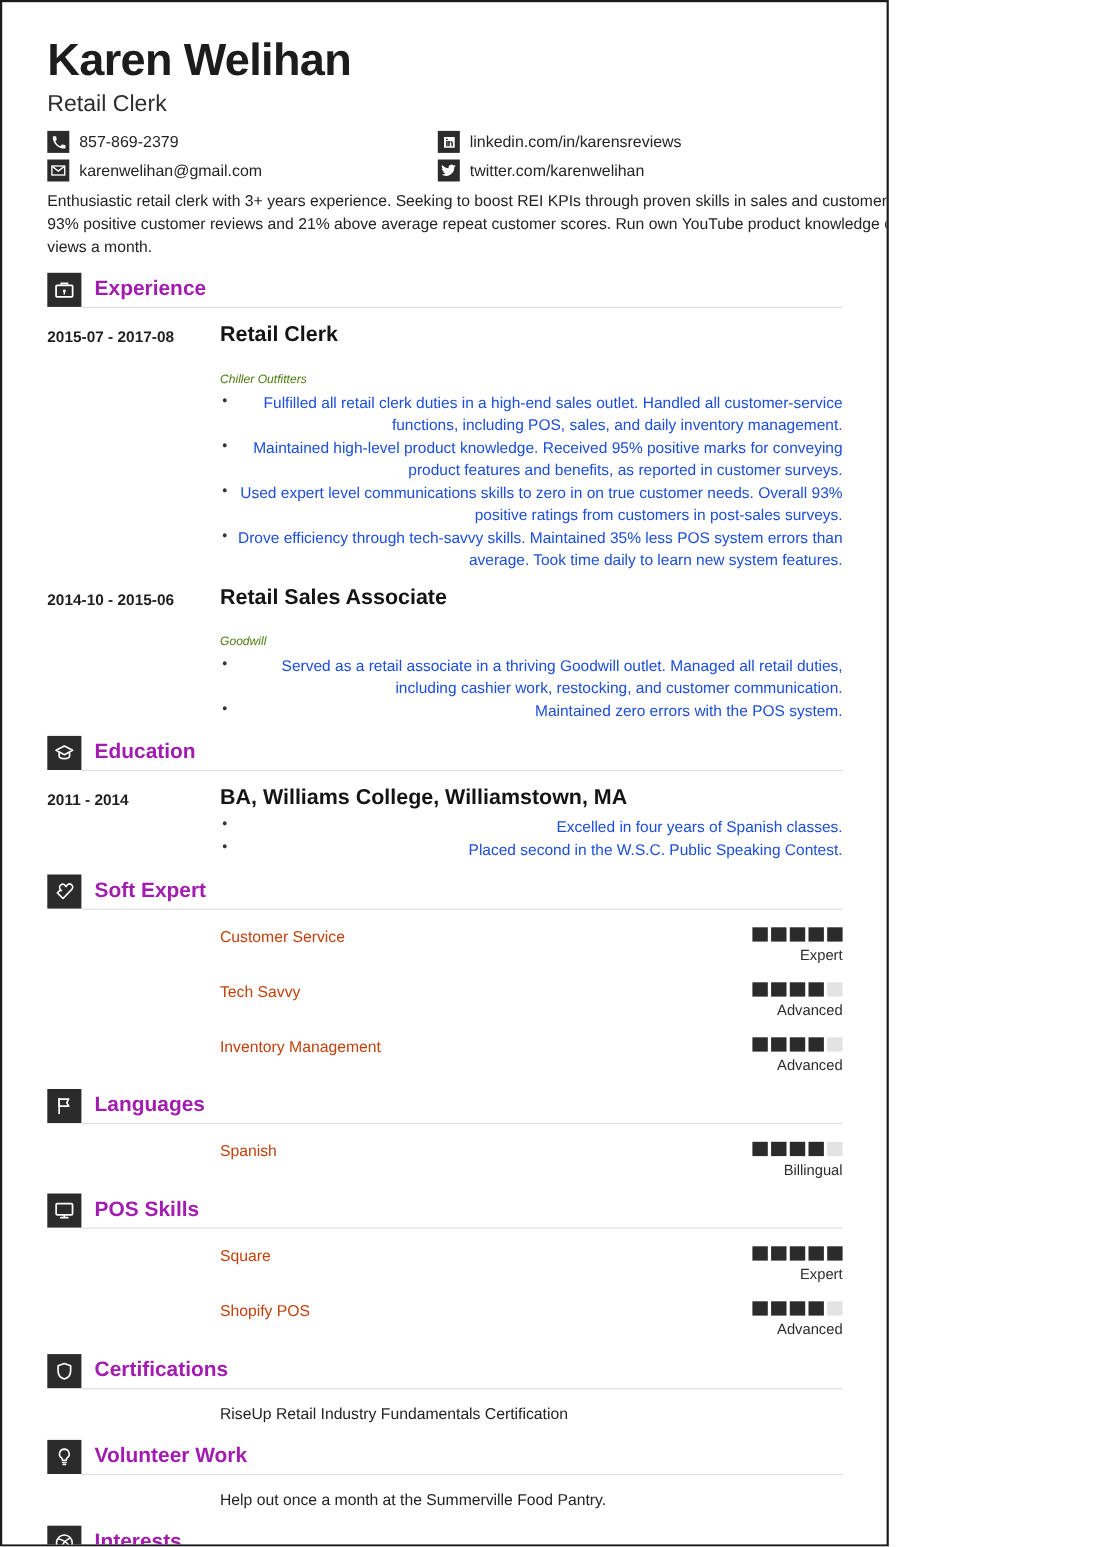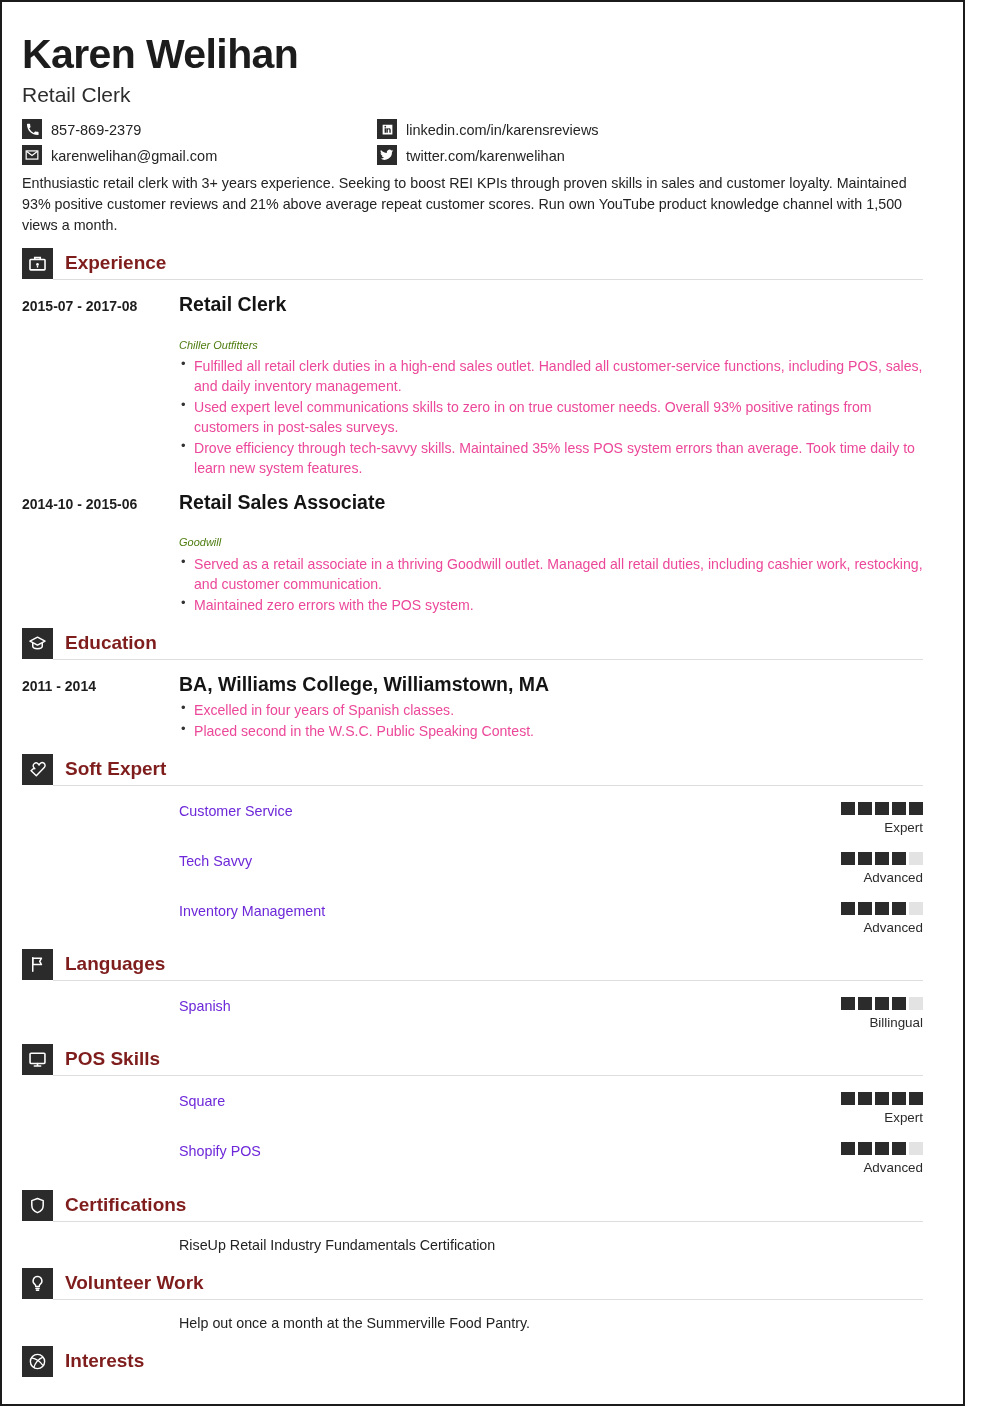--- a/index.html
+++ b/index.html
@@ -4,24 +4,24 @@
 <style>
   * { box-sizing: border-box; margin: 0; padding: 0; }
   html, body {
     width: 996px; height: 1406px;
     background: #ffffff;
     font-family: "Liberation Sans", sans-serif;
     -webkit-font-smoothing: antialiased;
   }
   #page {
     position: relative;
-    width: 965px; height: 1406px;
+    width: 808px; height: 1406px;
     background: #ffffff;
     border: 2px solid #1b1b1b;
-    padding: 30px 40px 0 20px;
+    padding: 30px 40px 0 41px;
     overflow: hidden;
   }
 
   
   .name {
     font-size: 41px;
     font-weight: bold;
     color: #1c1c1c;
     letter-spacing: -0.6px;
     line-height: 1.12;
@@ -77,21 +77,21 @@
   .sec-icon {
     width: 31px; height: 31px;
     background: #2b2b2b;
     display: flex; align-items: center; justify-content: center;
     flex: 0 0 31px;
   }
   .sec-icon svg { display: block; }
   .sec-title {
     font-size: 19px;
     font-weight: bold;
-    color: #7f1d1d;
+    color: #a21caf;
     margin-left: 12px;
     line-height: 1;
     padding-bottom: 2px;
   }
   .sec-rule {
     border-bottom: 1px solid #dddddd;
     margin-left: 31px;
     height: 1px;
   }
 
@@ -125,22 +125,23 @@
   }
   ul.bullets {
     list-style: none;
     margin-top: 4px;
   }
   ul.bullets li {
     position: relative;
     padding-left: 15px;
     font-size: 14.1px;
     line-height: 1.42;
-    color: #ec4899;
+    color: #1d4ed8;
     margin-top: 1px;
+    text-align: right;
   }
   ul.bullets li::before {
     content: "\2022";
     position: absolute;
     left: 2px;
     top: -1px;
     font-size: 13px;
     color: #333;
   }
   .edu-bullets { margin-top: 2px; }
@@ -148,21 +149,21 @@
   
   .skill-row {
     display: flex;
     align-items: flex-start;
     margin-top: 16px;
   }
   .skill-spacer { width: 157px; flex: 0 0 157px; }
   .skill-name {
     flex: 1 1 auto;
     font-size: 14.3px;
-    color: #6d28d9;
+    color: #c2410c;
     line-height: 1.2;
     padding-top: 1px;
   }
   .skill-rating {
     flex: 0 0 auto;
     text-align: right;
     width: 120px;
   }
   .squares {
     display: flex;
@@ -260,20 +261,21 @@
     </div>
     <div class="sec-rule"></div>
 
     <div class="entry">
       <div class="entry-date">2015-07 - 2017-08</div>
       <div class="entry-body">
         <div class="entry-role">Retail Clerk</div>
         <div class="entry-org">Chiller Outfitters</div>
         <ul class="bullets">
           <li>Fulfilled all retail clerk duties in a high-end sales outlet. Handled all customer-service functions, including POS, sales, and daily inventory management.</li>
+          <li>Maintained high-level product knowledge. Received 95% positive marks for conveying product features and benefits, as reported in customer surveys.</li>
           <li>Used expert level communications skills to zero in on true customer needs. Overall 93% positive ratings from customers in post-sales surveys.</li>
           <li>Drove efficiency through tech-savvy skills. Maintained 35% less POS system errors than average. Took time daily to learn new system features.</li>
         </ul>
       </div>
     </div>
 
     <div class="entry">
       <div class="entry-date">2014-10 - 2015-06</div>
       <div class="entry-body">
         <div class="entry-role">Retail Sales Associate</div>

